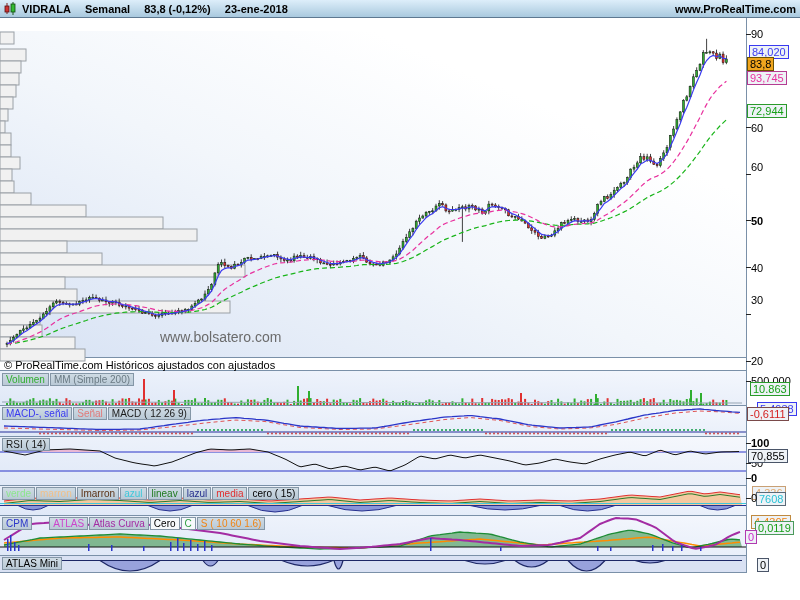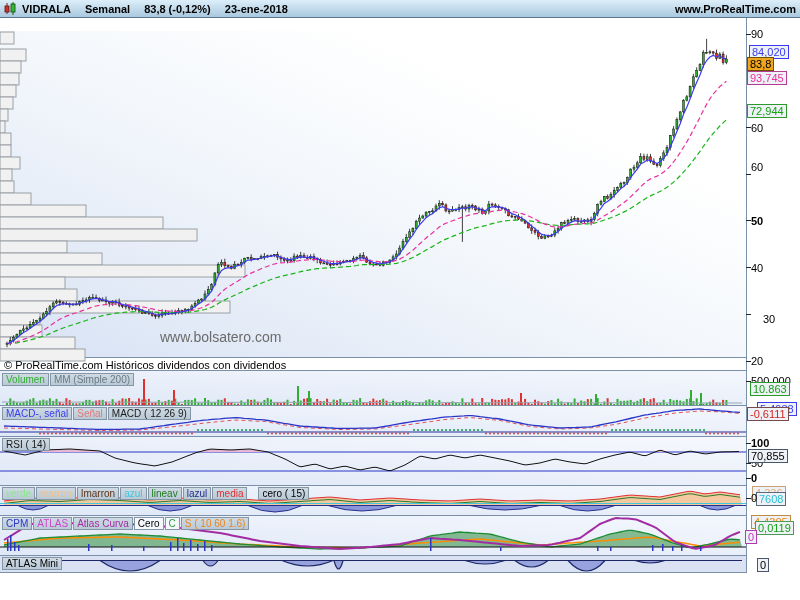--- a/index.html
+++ b/index.html
@@ -1025,21 +1025,21 @@
       </svg>
       <span class="t">VIDRALA</span>
       <span class="t">Semanal</span>
       <span class="t">83,8 (-0,12%)</span>
       <span class="t">23-ene-2018</span>
     </div>
     <span id="site-label">www.ProRealTime.com</span>
   </div>
 
 
-  <div id="copyright">© ProRealTime.com  Históricos dividendos con dividendos</div>
+  <div id="copyright">© ProRealTime.com  Históricos ajustados con ajustados</div>
 
   <div class="chiprow" id="row-vol" style="left:2px;top:373px">
     <span class="chip" style="color: rgb(47, 174, 47);">Volumen</span>
     <span class="chip" style="color: rgb(106, 122, 132);">MM (Simple 200)</span>
   </div>
   <div class="chiprow" id="row-macd" style="left:2px;top:407px">
     <span class="chip" style="color: rgb(58, 58, 240);">MACD-, señal</span>
     <span class="chip" style="color: rgb(224, 122, 122);">Señal</span>
     <span class="chip" style="color: rgb(26, 26, 26);">MACD ( 12 26 9)</span>
   </div>
@@ -1047,25 +1047,25 @@
     <span class="chip" style="color: rgb(26, 26, 26);">RSI ( 14)</span>
   </div>
   <div class="chiprow" id="row-p5" style="left:2px;top:487px">
     <span class="chip" style="color: rgb(140, 230, 140);">verde</span>
     <span class="chip" style="color: rgb(240, 192, 138);">marron</span>
     <span class="chip" style="color: rgb(92, 51, 23);">Imarron</span>
     <span class="chip" style="color: rgb(62, 200, 218);">azul</span>
     <span class="chip" style="color: rgb(31, 122, 31);">lineav</span>
     <span class="chip" style="color: rgb(37, 47, 142);">lazul</span>
     <span class="chip" style="color: rgb(224, 48, 48);">media</span>
-    <span class="chip" style="color: rgb(0, 0, 0); margin-left: 10px;">cero ( 15)</span>
+    <span class="chip" style="color: rgb(0, 0, 0);">cero ( 15)</span>
   </div>
   <div class="chiprow" id="row-p6" style="left:2px;top:517px">
     <span class="chip" style="color: rgb(42, 53, 200);">CPM</span>
-    <span class="chip" style="color: rgb(204, 68, 204);">ATLAS</span>
+    <span class="chip" style="color: rgb(204, 68, 204); margin-left: 16px;">ATLAS</span>
     <span class="chip" style="color: rgb(163, 44, 163);">Atlas Curva</span>
     <span class="chip chip-white" style="color: rgb(0, 0, 0);">Cero</span>
     <span class="chip chip-white" style="color: rgb(46, 158, 64);">C</span>
     <span class="chip" style="color: rgb(240, 132, 20);">S ( 10 60 1.6)</span>
   </div>
   <div class="chiprow" id="row-mini" style="left:2px;top:557px">
     <span class="chip">ATLAS Mini</span>
   </div>
 
   <div class="vb" id="vb-ema4">84,020</div>
@@ -1088,21 +1088,21 @@
       <div class="ytick" style="top: 28.1px;">90</div>
       <div class="tdash" style="top: 127px;"></div>
       <div class="ytick" style="top: 121.5px;">60</div>
       <div class="tdash" style="top: 173.7px;"></div>
       <div class="ytick" style="top: 161px;">60</div>
       <div class="tdash" style="top: 220.4px;"></div>
       <div class="ytick b" style="top: 214.9px;">50</div>
       <div class="tdash" style="top: 267.1px;"></div>
       <div class="ytick" style="top: 261.6px;">40</div>
       <div class="tdash" style="top: 313.8px;"></div>
-      <div class="ytick" style="top: 313px; margin-left: 12px;">30</div>
+      <div class="ytick" style="top: 294px;">30</div>
       <div class="tdash" style="top: 360.5px;"></div>
       <div class="ytick" style="top: 355px;">20</div>
       <div class="tdash" style="top: 380.5px;"></div>
       <div class="ytick" style="top: 375px; left: 751px;">500 000</div>
       <div class="tdash" style="top: 442.5px;"></div>
       <div class="ytick b" style="top: 437px;">100</div>
       <div class="tdash" style="top: 462.5px;"></div>
       <div class="ytick" style="top: 457px;">50</div>
       <div class="tdash" style="top: 477.5px;"></div>
       <div class="ytick b" style="top: 472px;">0</div>

